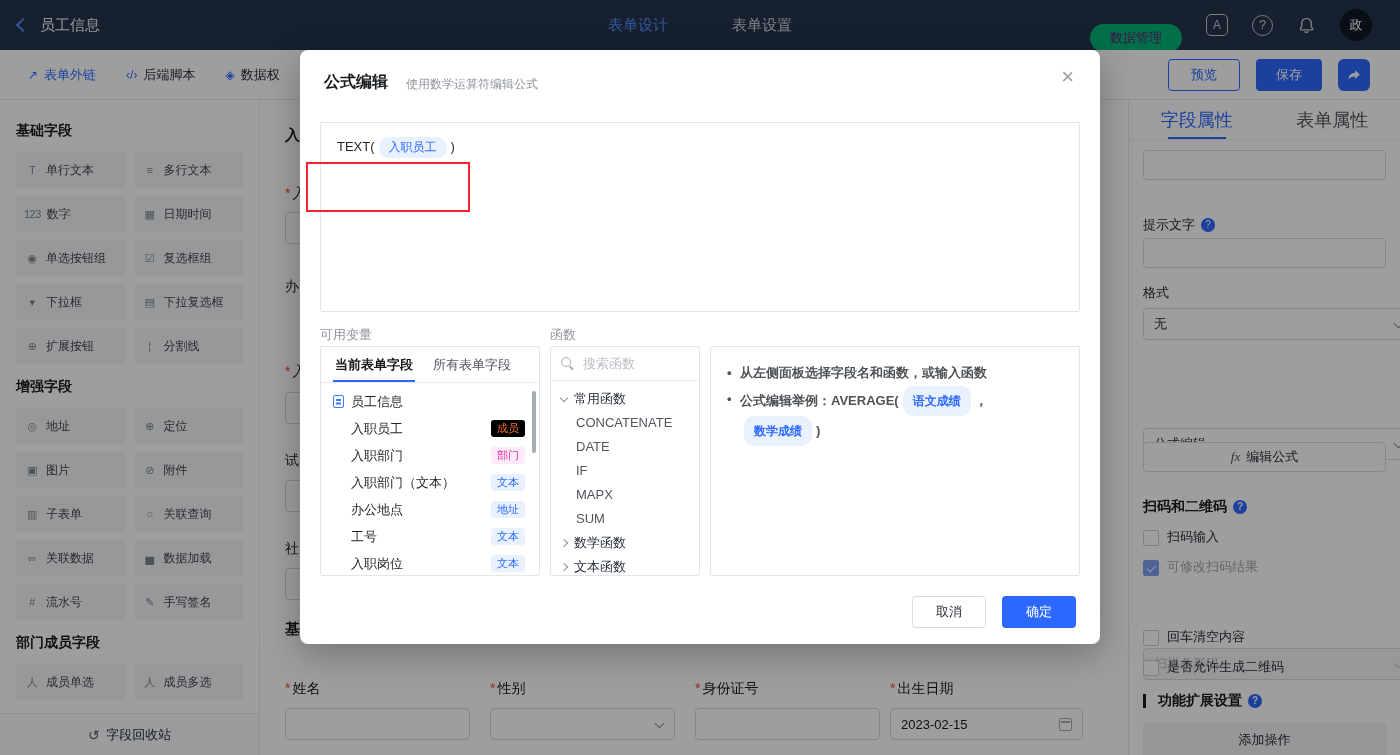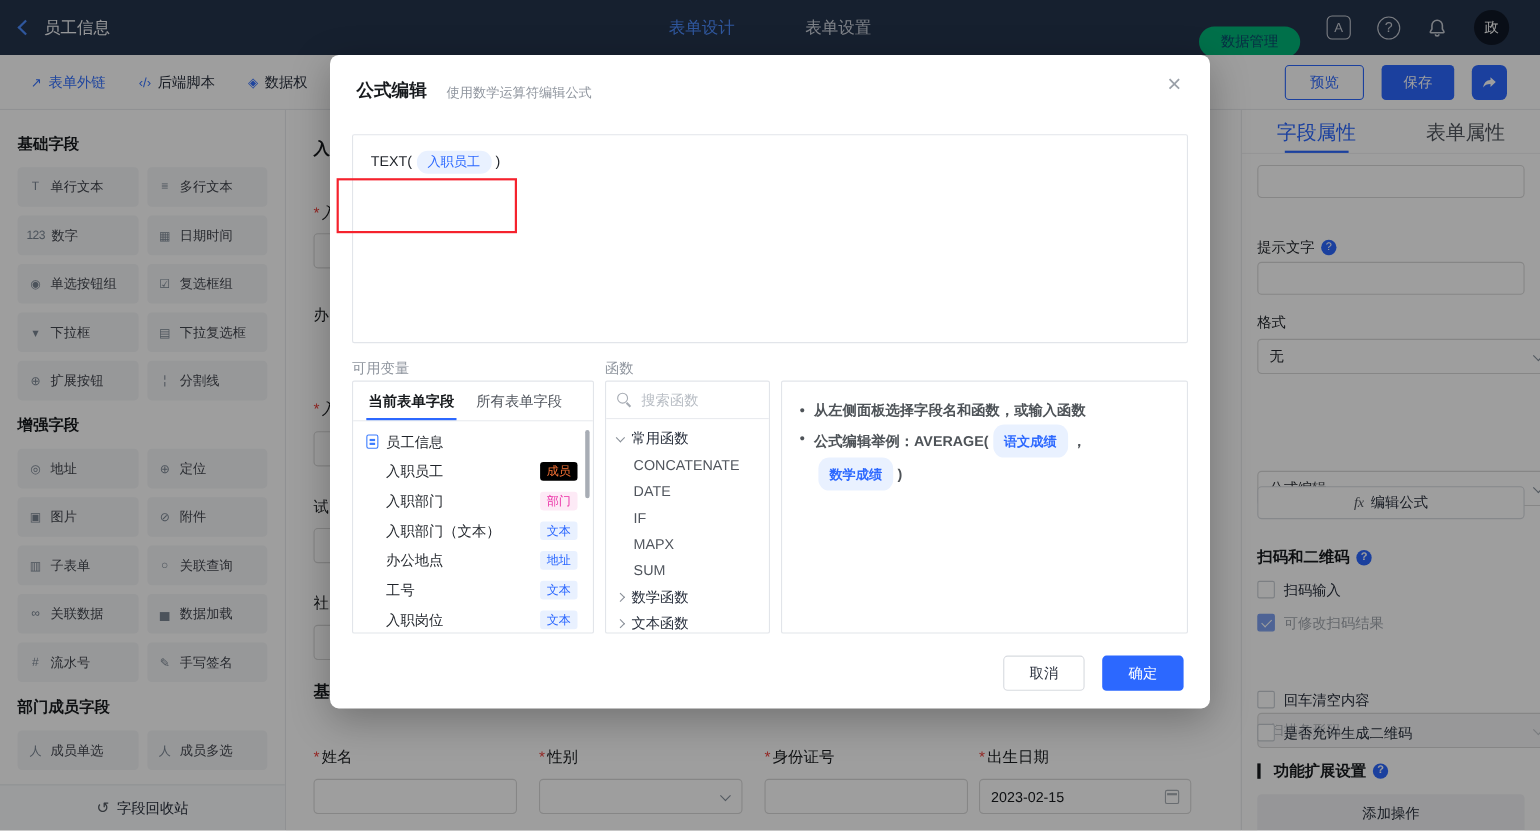--- a/index.html
+++ b/index.html
@@ -9,21 +9,21 @@
 
   
   .topbar{position:absolute;top:0;left:0;right:0;height:50px;background:#25344c;display:flex;align-items:center;z-index:1;}
   .tb-left{display:flex;align-items:center;gap:12px;padding-left:18px;min-width:300px;}
   .back-ic{width:10px;height:10px;border-left:2px solid #4d8dff;border-bottom:2px solid #4d8dff;transform:rotate(45deg);display:inline-block;}
   .tb-title{color:#f2f4f7;font-size:15px;}
   .tb-nav{position:absolute;left:0;right:0;display:flex;justify-content:center;gap:64px;pointer-events:none;}
   .tb-nav .nav-item{font-size:15px;color:#cdd3dd;pointer-events:auto;}
   .tb-nav .nav-item.active{color:#4d8dff;}
   .tb-right{margin-left:auto;display:flex;align-items:center;gap:24px;padding-right:28px;z-index:2;}
-  .btn-green{height:28px;padding:0 20px;border-radius:15px;background:var(--green);color:#0c4a6e;font-size:13px;line-height:28px;border:none;margin-top:26px;}
+  .btn-green{height:28px;padding:0 20px;border-radius:15px;background:var(--green);color:#701a75;font-size:13px;line-height:28px;border:none;margin-top:26px;}
   .tb-ic{color:#c6cbd4;display:inline-flex;align-items:center;justify-content:center;}
   .translate-ic{width:22px;height:22px;border:1.6px solid #c6cbd4;border-radius:5px;font-size:12px;line-height:19px;text-align:center;}
   .translate-ic::after{content:'A';}
   .help-ic{width:21px;height:21px;border:1.6px solid #c6cbd4;border-radius:50%;font-size:13px;line-height:18px;text-align:center;}
   .help-ic::after{content:'?';}
   .avatar{width:32px;height:32px;border-radius:50%;background:#101826;color:#fff;font-size:13px;display:flex;align-items:center;justify-content:center;}
 
   
   .toolbar{position:absolute;top:50px;left:0;right:0;height:50px;background:#fff;border-bottom:1px solid #e8eaed;display:flex;align-items:center;z-index:1;}
   .tool-left{display:flex;gap:30px;padding-left:28px;align-items:center;}
@@ -69,21 +69,21 @@
   .p-label{font-size:13px;color:#1f2329;display:flex;align-items:center;gap:6px;}
   .p-label.bold{font-size:14px;font-weight:bold;color:#171a1d;}
   .p-input{height:30px;border:1px solid #d9d9d9;border-radius:4px;background:#fff;}
   .p-select{height:32px;border:1px solid #d9d9d9;border-radius:4px;background:#fff;position:relative;font-size:13px;color:#1f2329;display:flex;align-items:center;padding:0 10px;}
   .p-select.disabled{background:#f5f6f7;color:#b3b7bd;}
   .p-select.disabled .chev{border-color:#c3c7cc;}
   .q-ic{width:14px;height:14px;border-radius:50%;background:var(--accent);color:#fff;font-size:10px;line-height:14px;text-align:center;display:inline-block;}
   .q-ic::after{content:'?';}
   .p-btn{height:30px;border:1px solid #d8dbe0;border-radius:4px;background:#fff;font-size:13px;color:#272e3b;display:flex;align-items:center;justify-content:center;gap:6px;width:100%;}
   .fx{font-style:italic;font-family:"Liberation Serif","DejaVu Serif",serif;color:#51565e;}
-  .cb-row{display:flex;align-items:flex-start;gap:8px;font-size:13px;color:#272e3b;}
+  .cb-row{display:flex;align-items:flex-end;gap:8px;font-size:13px;color:#272e3b;}
   .cbx{width:16px;height:16px;border:1px solid #c9ced4;border-radius:2px;background:#fff;position:relative;flex:none;}
   .cbx.checked{background:#7ea1f0;border-color:#7ea1f0;}
   .cbx.checked::after{content:'';position:absolute;left:4.5px;top:1.5px;width:4px;height:8px;border-right:1.8px solid #fff;border-bottom:1.8px solid #fff;transform:rotate(45deg);}
   .cb-row.disabled{color:#a3a8af;}
   .sec-bar{display:inline-block;width:3px;height:14px;background:#171a1d;margin-right:6px;}
   .add-action{height:36px;background:#f2f3f5;border-radius:4px;font-size:13px;color:#272e3b;display:flex;align-items:center;justify-content:center;}
 
   
   .overlay{position:absolute;inset:0;background:rgba(0,0,0,0.38);z-index:10;}
 

